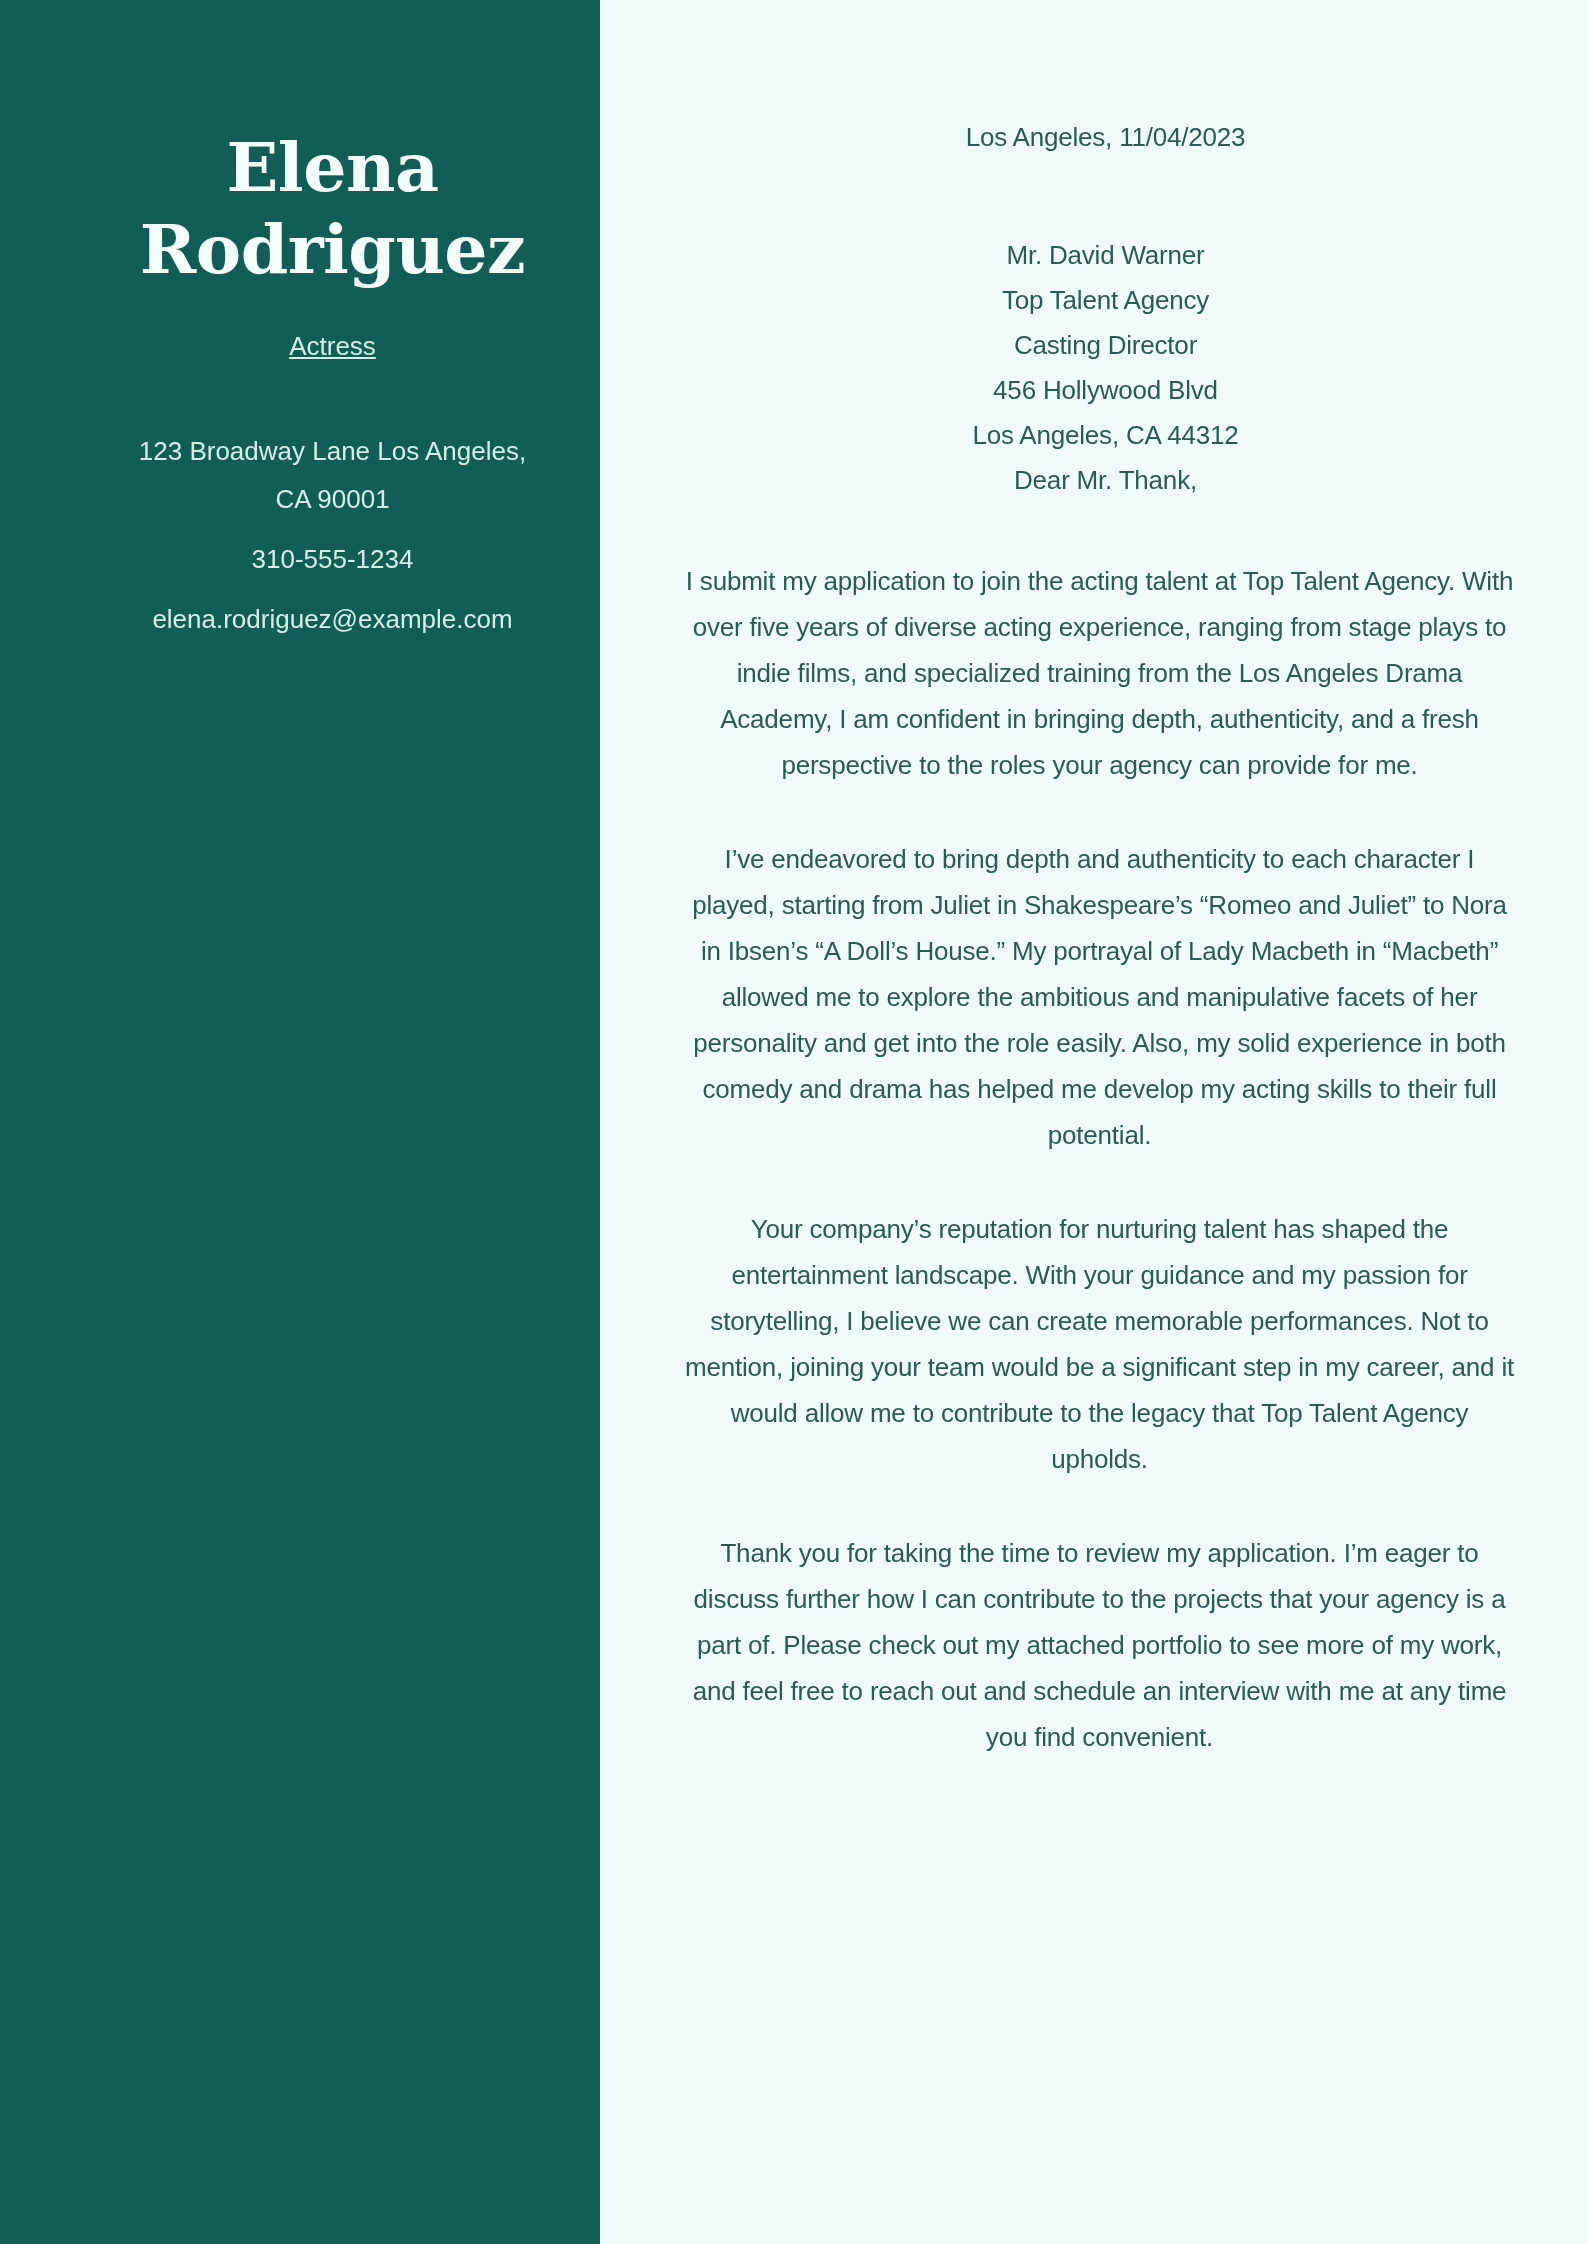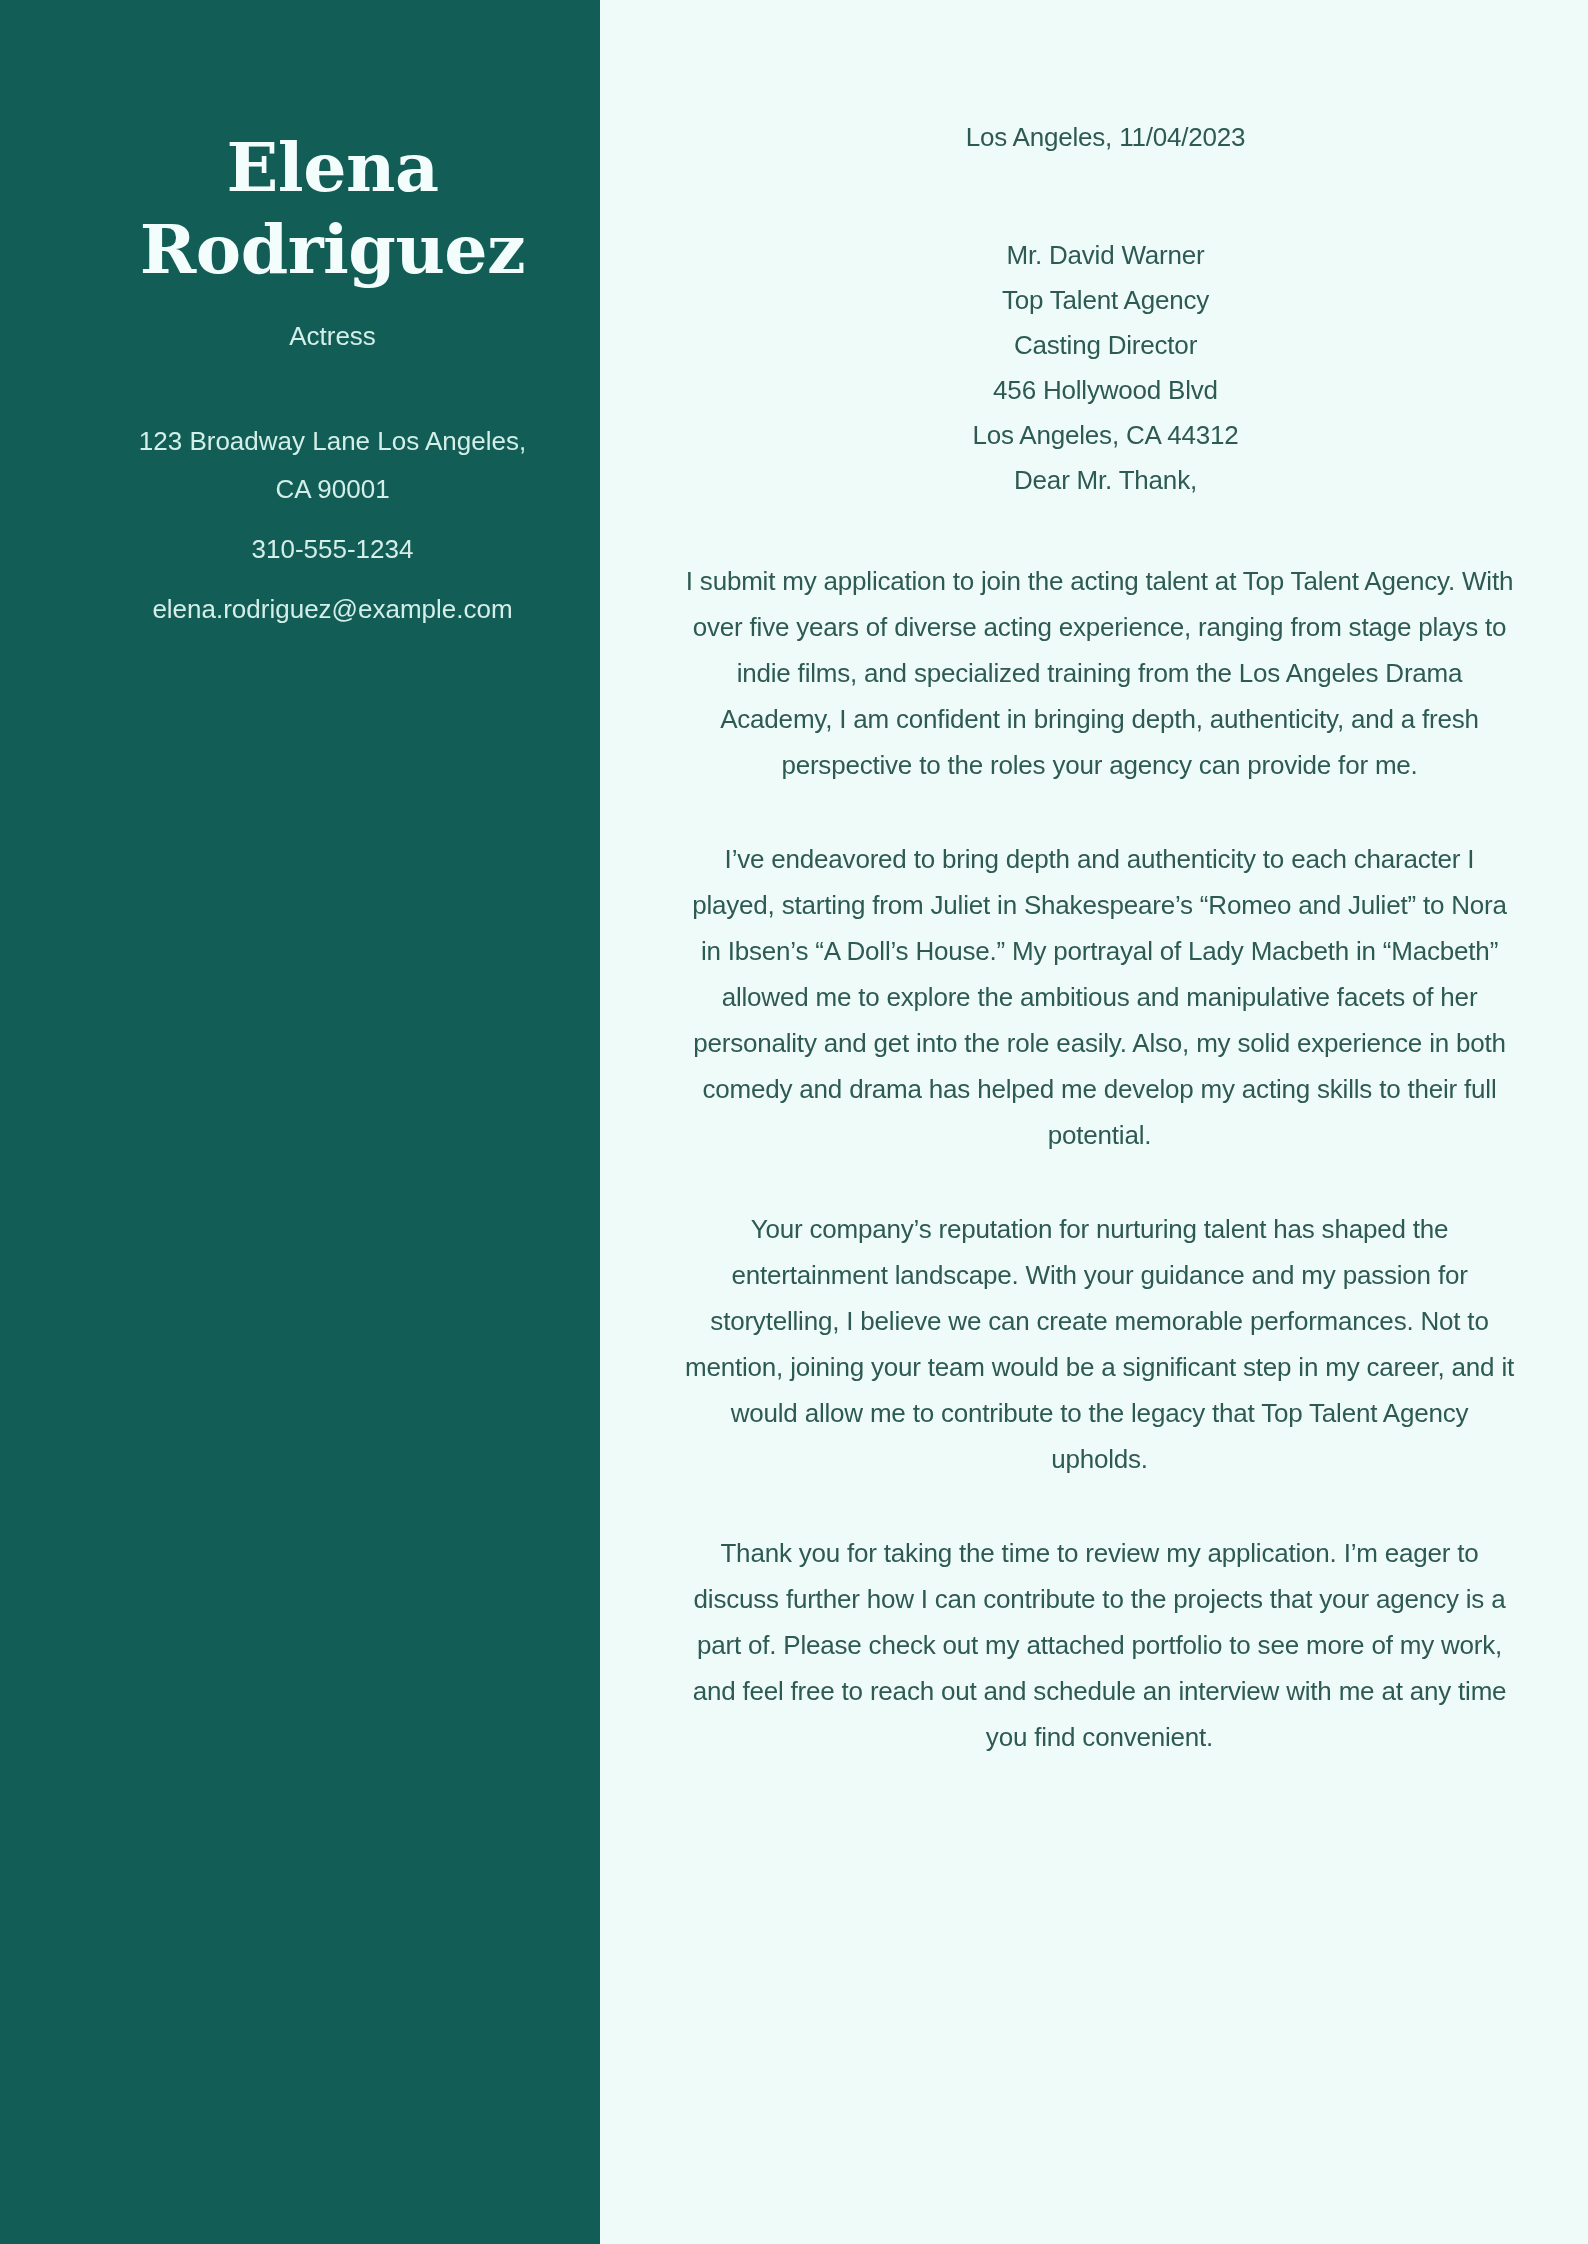--- a/index.html
+++ b/index.html
@@ -29,24 +29,25 @@
     margin:0;
     font-family:"DejaVu Serif","Liberation Serif",serif;
     font-weight:700;
     font-size:68px;
     line-height:82px;
     letter-spacing:-0.5px;
     color:var(--name-color);
   }
   .name .name-line{display:block;}
   .job-title{
-    margin-top:28px;
+    margin-top:38px;
     font-size:26px;
     line-height:36px;
     color:var(--sidebar-text);
+    text-decoration:underline;
   }
   .contact{margin-top:63px;}
   .contact-item{
     font-size:26px;
     line-height:48px;
     color:var(--sidebar-text);
     margin-bottom:12px;
   }
   
   .letter{

